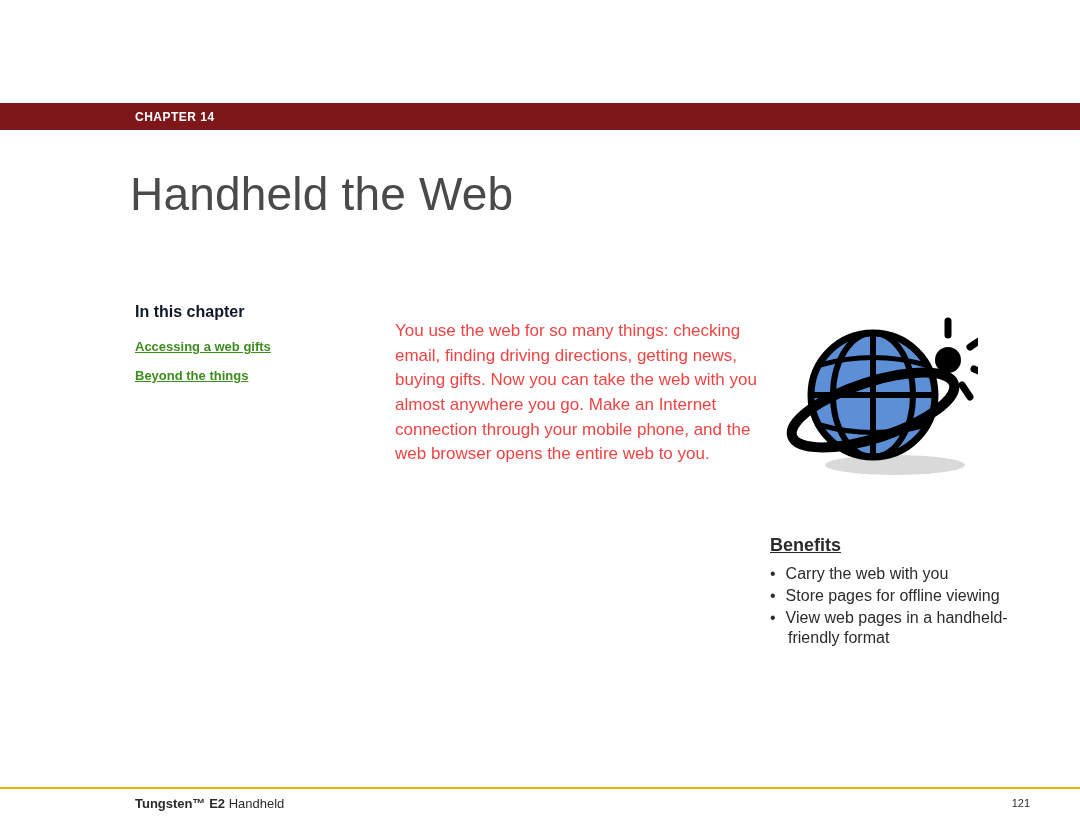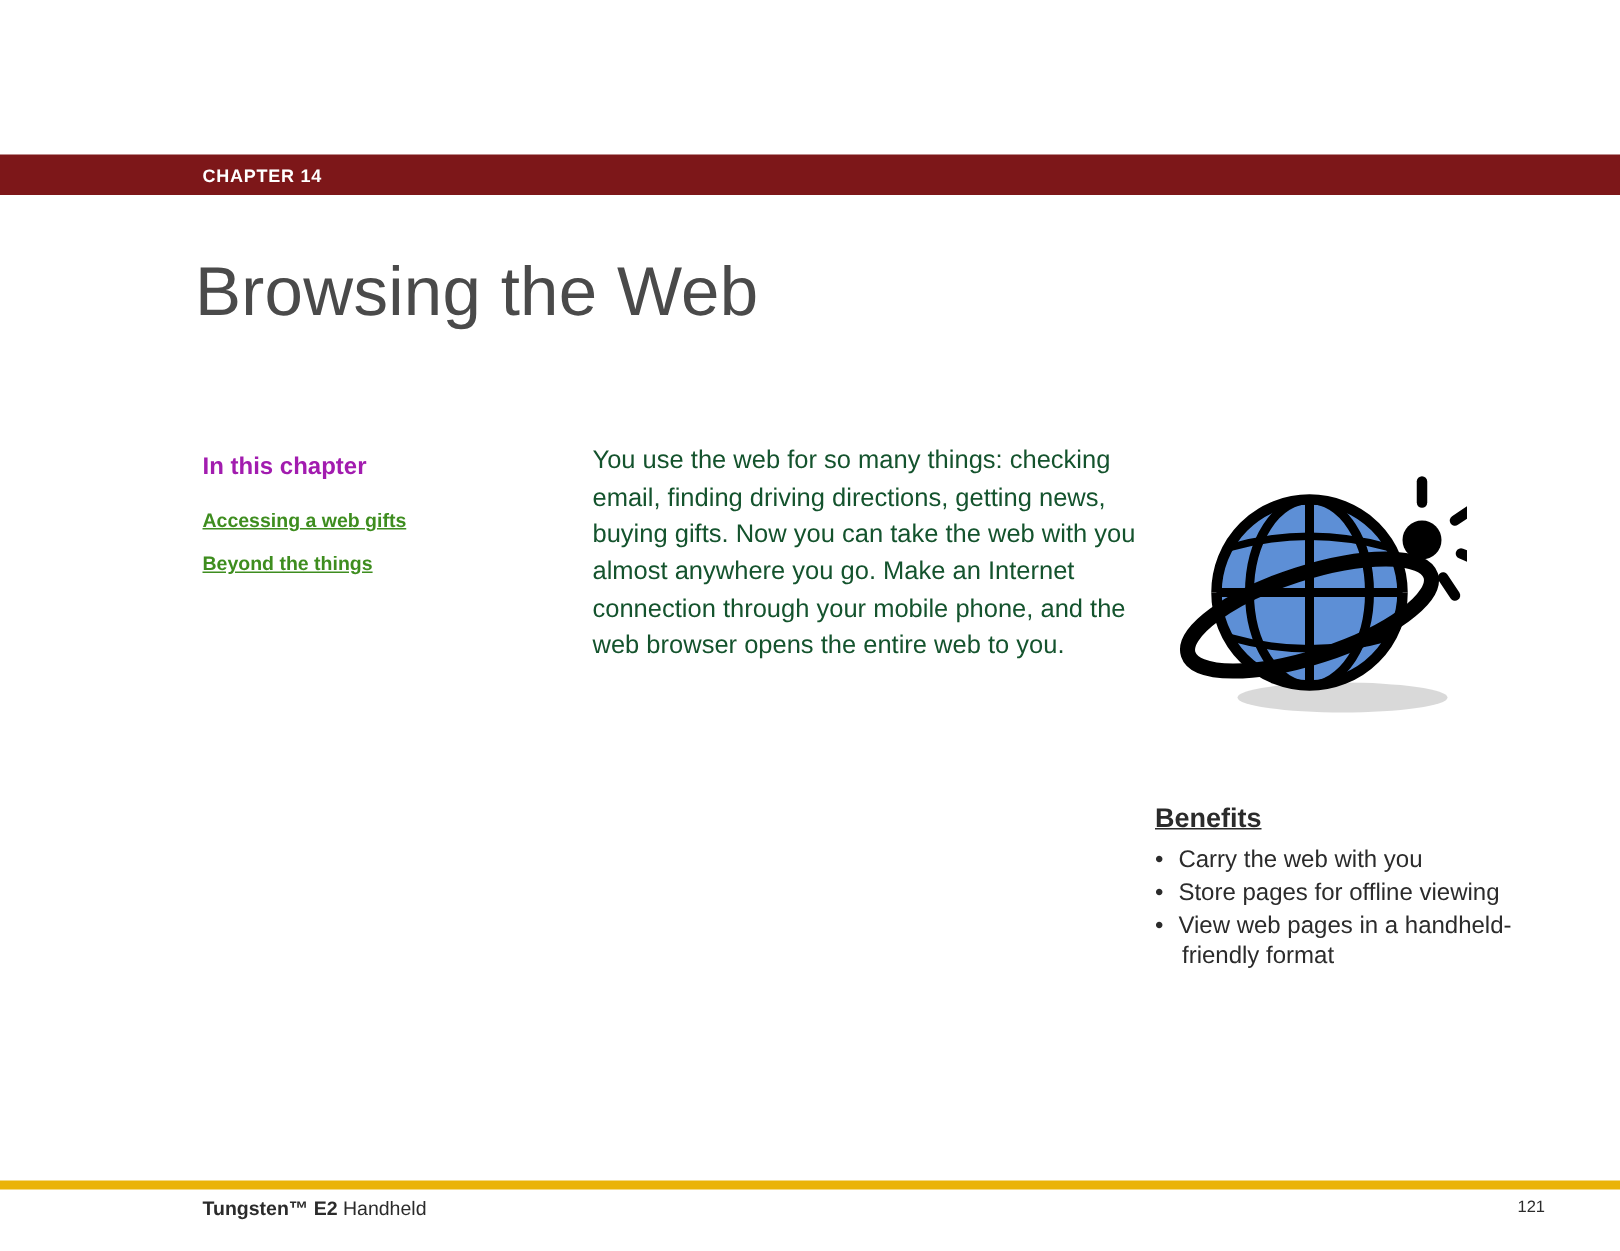--- a/index.html
+++ b/index.html
@@ -3,45 +3,45 @@
 <meta charset="utf-8">
 <style>
   * { box-sizing: border-box; margin: 0; padding: 0; }
   html, body { width: 1080px; height: 834px; background: #fff; font-family: "Helvetica Neue", Helvetica, Arial, sans-serif; color: #222; }
   .page { width: 1080px; height: 834px; position: relative; margin-top: 19px; }
   .top-gap { height: 84px; }
   .chapter-bar { background: #7d1719; height: 27px; display: flex; align-items: center; padding-left: 135px; }
   .chapter-bar span { color: #fff; font-size: 12px; font-weight: 700; letter-spacing: 0.5px; }
   .title { position: absolute; left: 130px; top: 148px; font-size: 46px; font-weight: 400; color: #4a4a4a; letter-spacing: 0.2px; }
   .sidebar { position: absolute; left: 135px; top: 284px; width: 200px; }
-  .sidebar-h { font-size: 16px; font-weight: 700; color: #a21caf; margin-bottom: 18px; }
+  .sidebar-h { font-size: 16px; font-weight: 700; color: #0f172a; margin-bottom: 18px; }
   .side-link { display: block; font-size: 13px; font-weight: 700; color: #3e8d1f; text-decoration: underline; margin-bottom: 14px; cursor: pointer; }
-  .intro { position: absolute; left: 395px; top: 276px; width: 365px; font-size: 17px; line-height: 1.45; color: #14532d; }
+  .intro { position: absolute; left: 395px; top: 300px; width: 365px; font-size: 17px; line-height: 1.45; color: #ef4444; }
   .illus { position: absolute; left: 778px; top: 286px; width: 200px; height: 180px; }
   .benefits { position: absolute; left: 770px; top: 516px; width: 280px; }
   .benefits-h { font-size: 18px; font-weight: 700; color: #2b2b2b; margin-bottom: 8px; text-decoration: underline; }
   .benefits ul { list-style: none; padding-left: 0; }
   .benefits li { font-size: 16px; line-height: 1.25; color: #2b2b2b; padding-left: 18px; text-indent: -18px; margin-bottom: 2px; }
   .benefits li::before { content: "•"; padding-right: 10px; }
-  .footer { position: absolute; left: 0; right: 0; bottom: 36px; padding: 0 50px 0 135px; border-top: 6px solid #eab308; display: flex; justify-content: space-between; align-items: center; height: 30px; }
+  .footer { position: absolute; left: 0; right: 0; bottom: 36px; padding: 0 50px 0 135px; border-top: 2px solid #eab308; display: flex; justify-content: space-between; align-items: center; height: 30px; }
   .footer-l { font-size: 13px; color: #2b2b2b; }
   .footer-l b { font-weight: 700; }
   .footer-r { font-size: 11px; color: #2b2b2b; }
 </style>
 </head>
 <body>
 
 <div class="page">
   <div class="top-gap"></div>
 
   <div class="chapter-bar">
     <span>CHAPTER 14</span>
   </div>
 
-  <div class="title">Browsing the Web</div>
+  <div class="title">Handheld the Web</div>
 
   <div class="sidebar">
     <div class="sidebar-h">In this chapter</div>
     <a class="side-link">Accessing a web gifts</a>
     <a class="side-link">Beyond the things</a>
   </div>
 
   <div class="intro">You use the web for so many things: checking email, finding driving directions, getting news, buying gifts. Now you can take the web with you almost anywhere you go. Make an Internet connection through your mobile phone, and the web browser opens the entire web to you.</div>
 
   <div class="illus">

